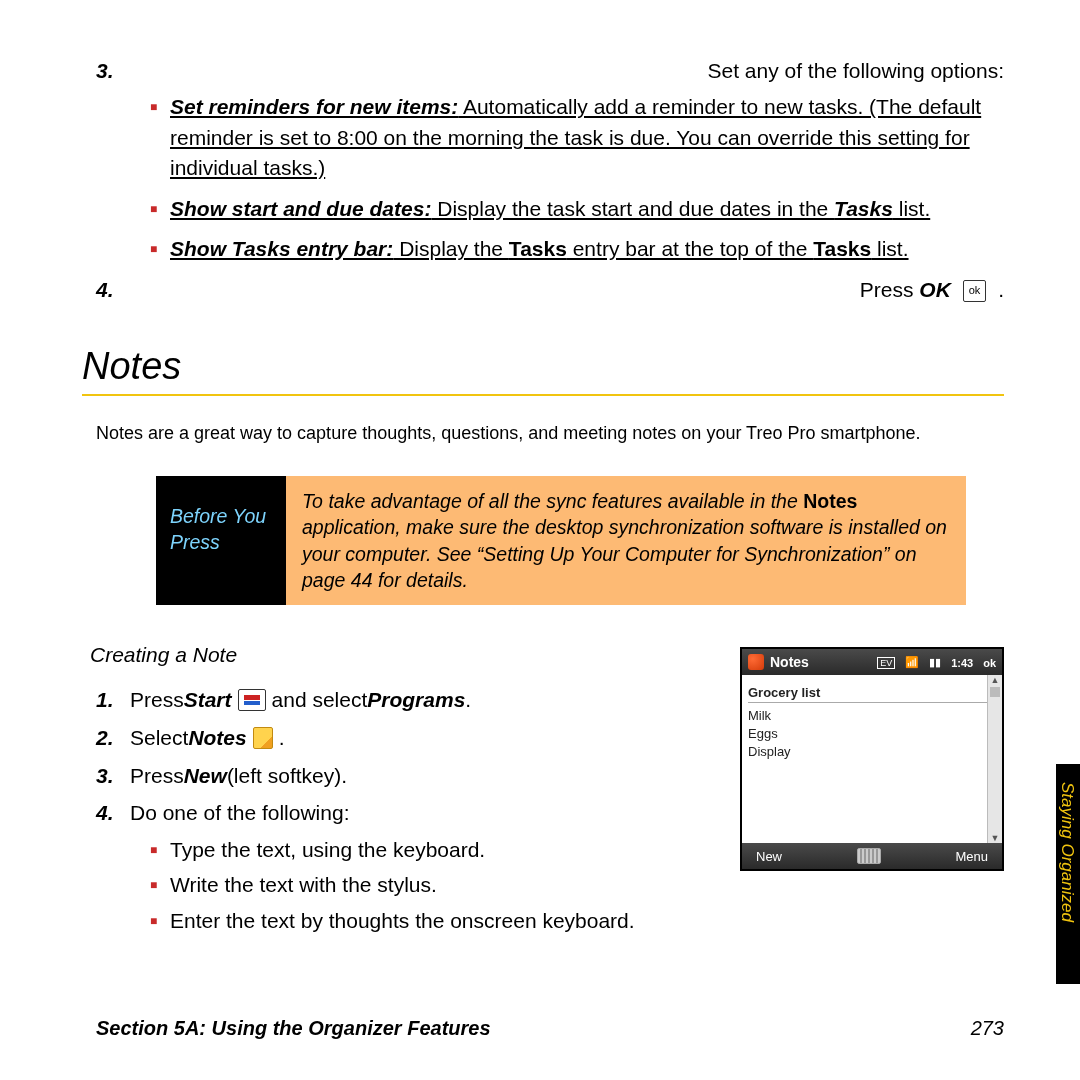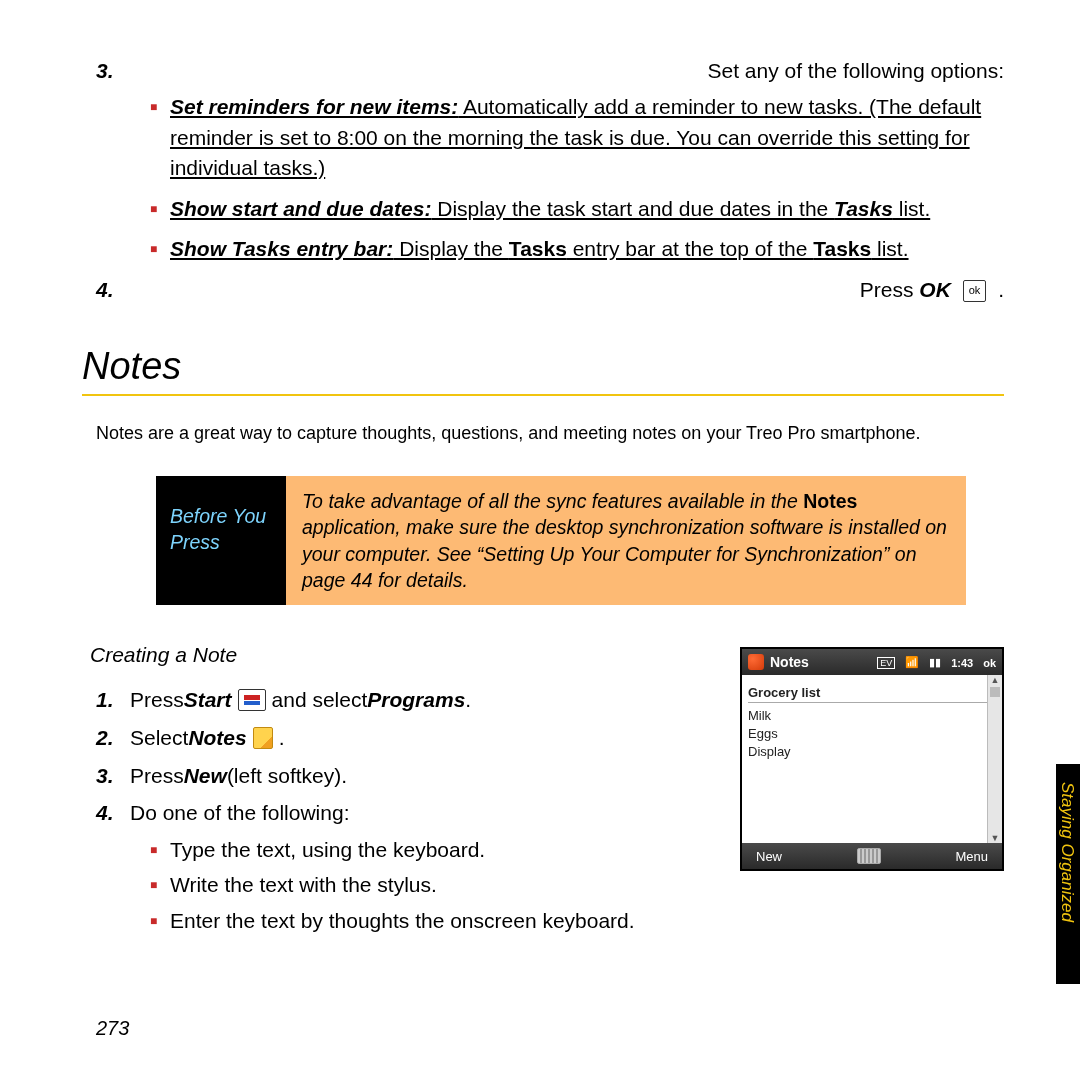--- a/index.html
+++ b/index.html
@@ -332,16 +332,17 @@
         <span>Menu</span>
       </div>
     </div>
   </div>
 
   <div class="side-tab">
     <div class="side-tab-text">Staying Organized</div>
   </div>
 
   <div class="footer">
+    <div style="font-weight:bold">Section 5A: Using the Organizer Features</div>
     <div class="pnum">273</div>
   </div>
 
 </div>
 
 </body></html>

